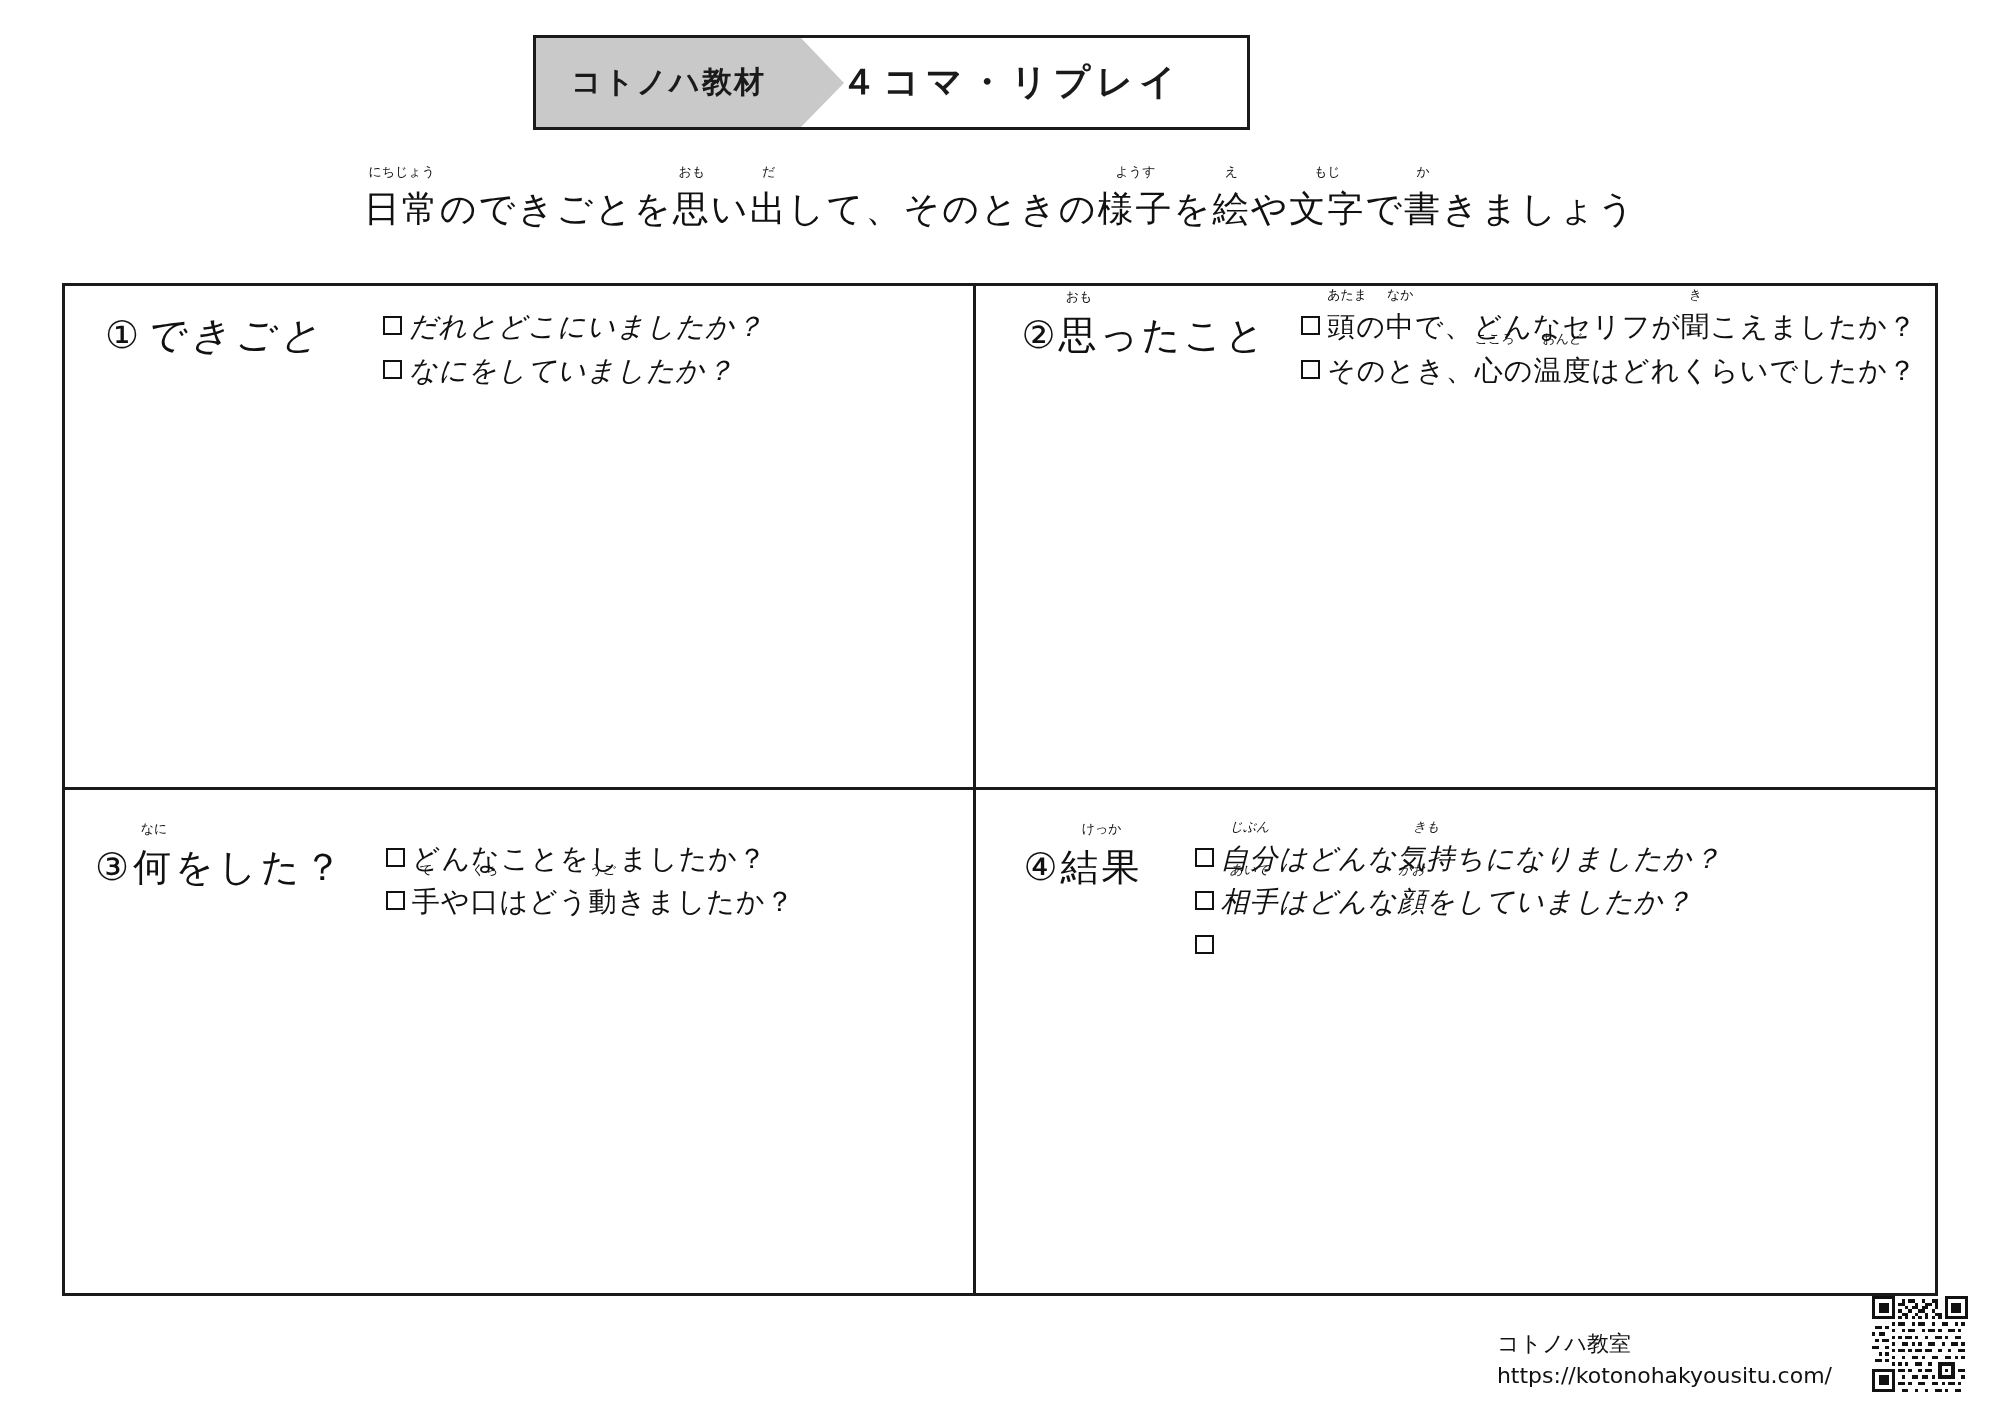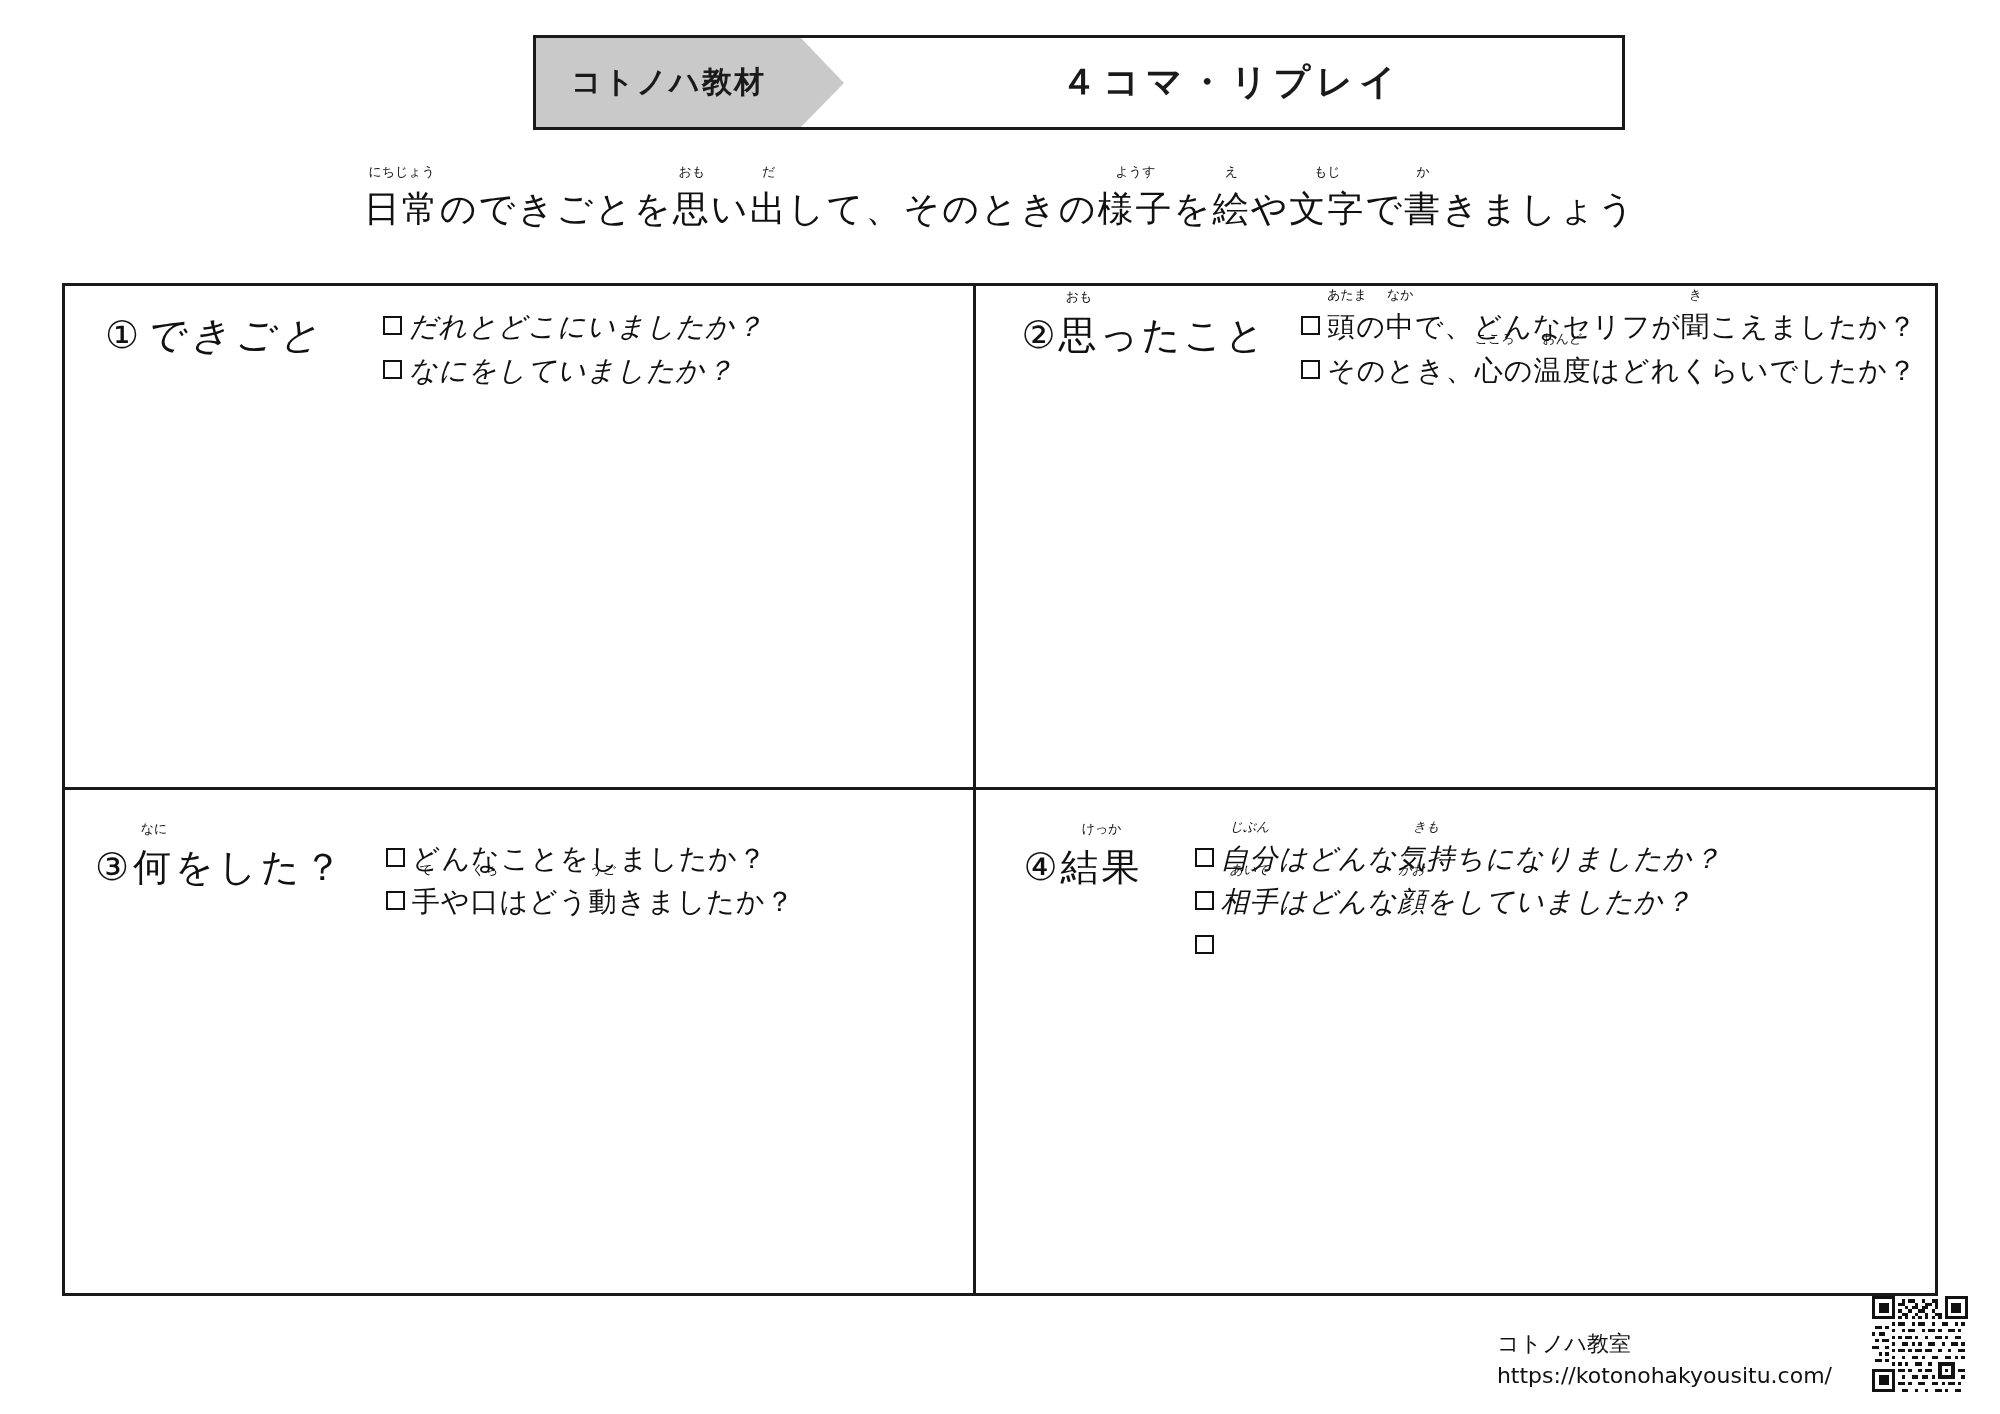--- a/index.html
+++ b/index.html
@@ -14,21 +14,21 @@
     font-family: "DejaVu Sans", "Liberation Sans", sans-serif;
     color: #111;
     overflow: hidden;
   }
 
   
   .header-bar {
     position: absolute;
     left: 533px;
     top: 35px;
-    width: 1092px;
+    width: 717px;
     height: 95px;
     border: 3px solid #1a1a1a;
     box-sizing: border-box;
     background: #fff;
     display: flex;
     align-items: stretch;
   }
   .header-tag {
     position: relative;
     width: 265px;
@@ -52,21 +52,21 @@
   .header-tag-label {
     font-size: 30px;
     letter-spacing: 2px;
     font-weight: 600;
     color: #1a1a1a;
   }
   .header-title-wrap {
     flex: 1;
     display: flex;
     align-items: center;
-    justify-content: center;
+    justify-content: flex-start;
     padding-left: 40px;
   }
   .header-title {
     font-size: 36px;
     letter-spacing: 6px;
     font-weight: 600;
     color: #1a1a1a;
   }
 
   

